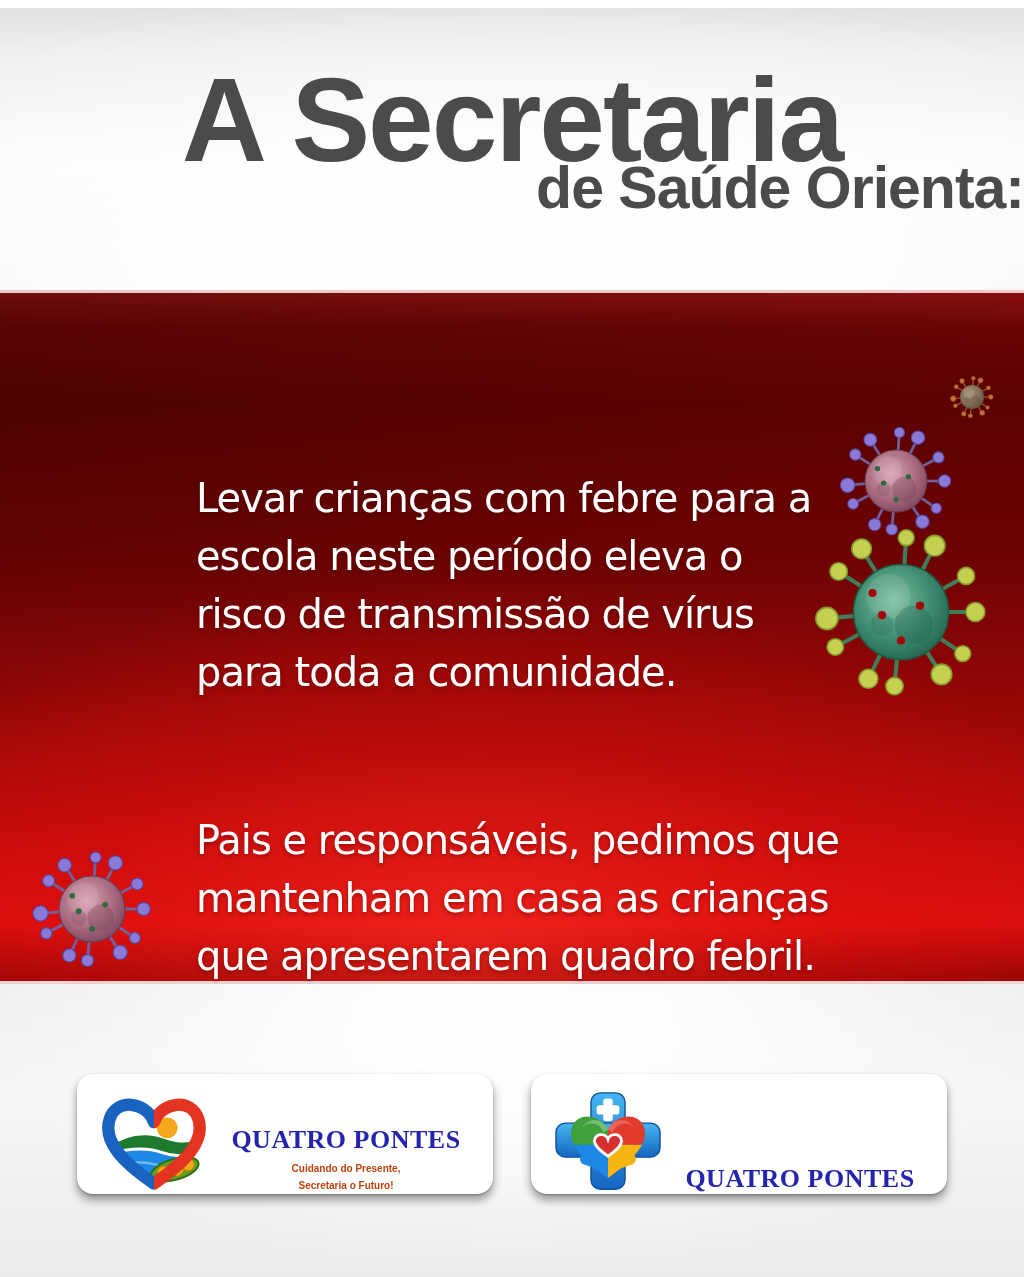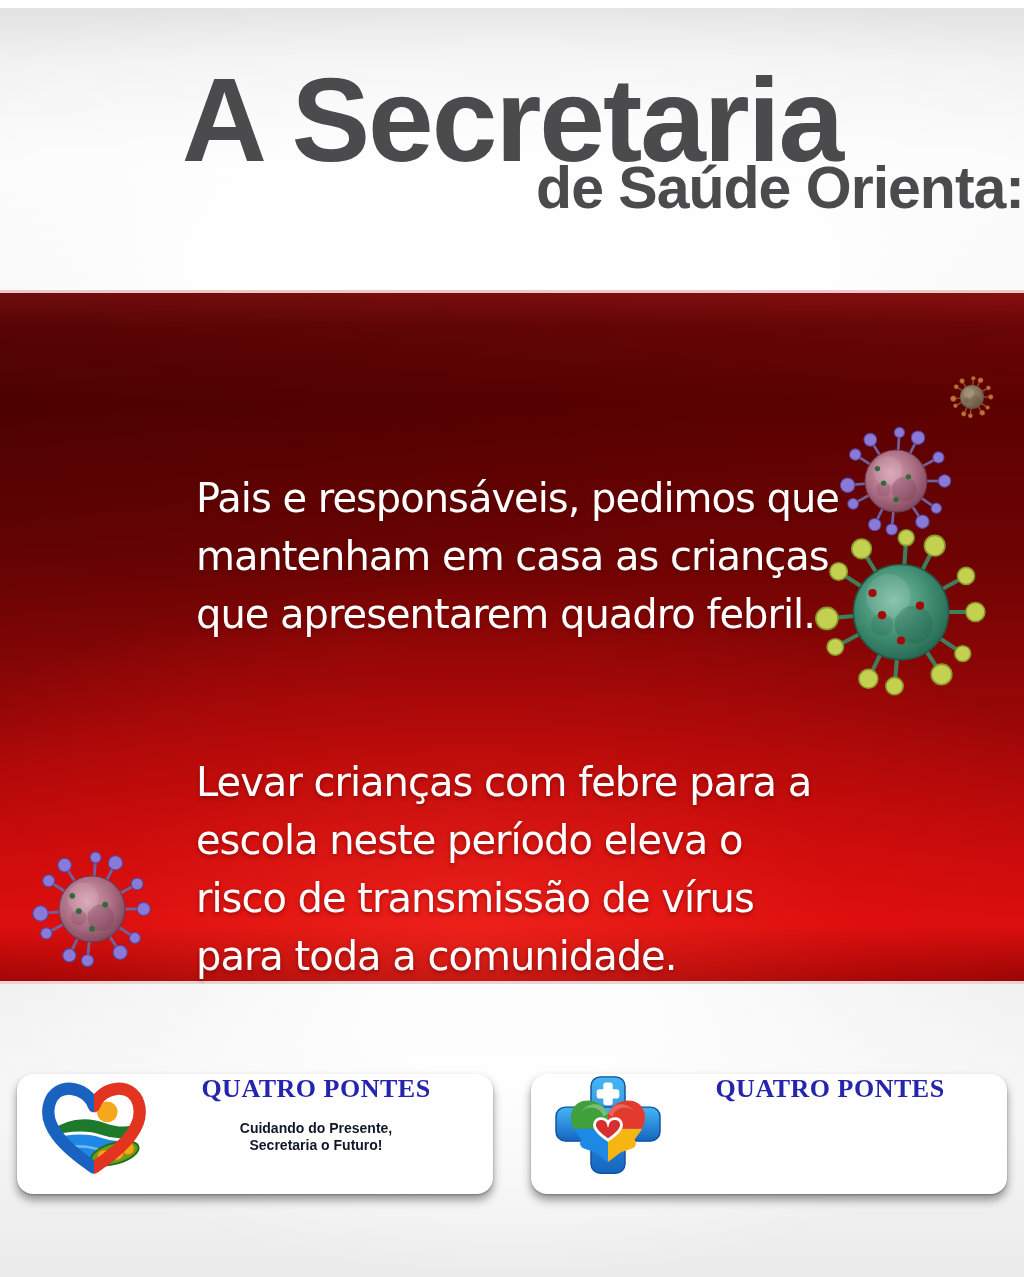--- a/index.html
+++ b/index.html
@@ -36,51 +36,51 @@
   .virus-mid{left:834px;top:126px;width:124px;height:124px;}
   .virus-small{left:948px;top:80px;width:48px;height:48px;}
   .virus-left{left:26px;top:550px;width:132px;height:132px;}
 
   
   .bottom-section{position:absolute;top:984px;left:0;width:100%;height:293px;box-sizing:border-box;
     background:
       radial-gradient(70% 120% at 50% 10%, rgba(255,255,255,.85) 20%, rgba(255,255,255,0) 75%),
       linear-gradient(180deg,#f0f0f0 0%,#f7f7f7 40%,#ebebeb 100%);
     display:flex;justify-content:center;align-items:flex-start;gap:38px;padding-top:90px;}
-  .card{width:476px;height:120px;background:#ffffff;border-radius:16px;
+  .card{width:416px;height:120px;background:#ffffff;border-radius:16px;
     box-shadow:0 6px 10px rgba(0,0,0,.40), 0 1px 2px rgba(0,0,0,.25);
-    display:flex;align-items:flex-start;box-sizing:border-box;padding:0 10px;}
+    display:flex;align-items:flex-end;box-sizing:border-box;padding:0 10px;}
   .card-logo{width:122px;height:104px;flex:0 0 auto;margin-left:6px;}
   .card-logo svg{display:block;width:100%;height:100%;}
   .card-text{flex:1;text-align:center;padding-right:6px;}
   .org-name{font-family:"Liberation Serif","DejaVu Serif",serif;font-weight:bold;
     font-size:26px;color:#2424ad;letter-spacing:.5px;}
-  .card-sub{font-size:14px;font-weight:bold;color:#0f172a;line-height:17px;margin-top:16px;}
+  .card-sub{font-size:10px;font-weight:bold;color:#c2410c;line-height:17px;margin-top:5px;}
 </style>
 </head>
 <body>
 
 <div class="poster">
 
   <div class="top-section">
     <div class="title">
       <div class="title-line1">A Secretaria</div>
       <div class="title-line2">de Saúde Orienta:</div>
     </div>
   </div>
 
   <div class="red-section">
     <div class="message">
-      <p>Pais e responsáveis, pedimos que
-mantenham em casa as crianças
-que apresentarem quadro febril.</p>
       <p>Levar crianças com febre para a
 escola neste período eleva o
 risco de transmissão de vírus
 para toda a comunidade.</p>
+      <p>Pais e responsáveis, pedimos que
+mantenham em casa as crianças
+que apresentarem quadro febril.</p>
     </div>
 
     <div class="virus virus-small">
         <svg viewBox="0 0 120 120">
           <defs>
             <radialGradient id="vg0" cx="42%" cy="38%" r="75%">
               <stop offset="0%" stop-color="#a08a70"></stop>
               <stop offset="55%" stop-color="#84705a"></stop>
               <stop offset="100%" stop-color="#54432f"></stop>
             </radialGradient>

